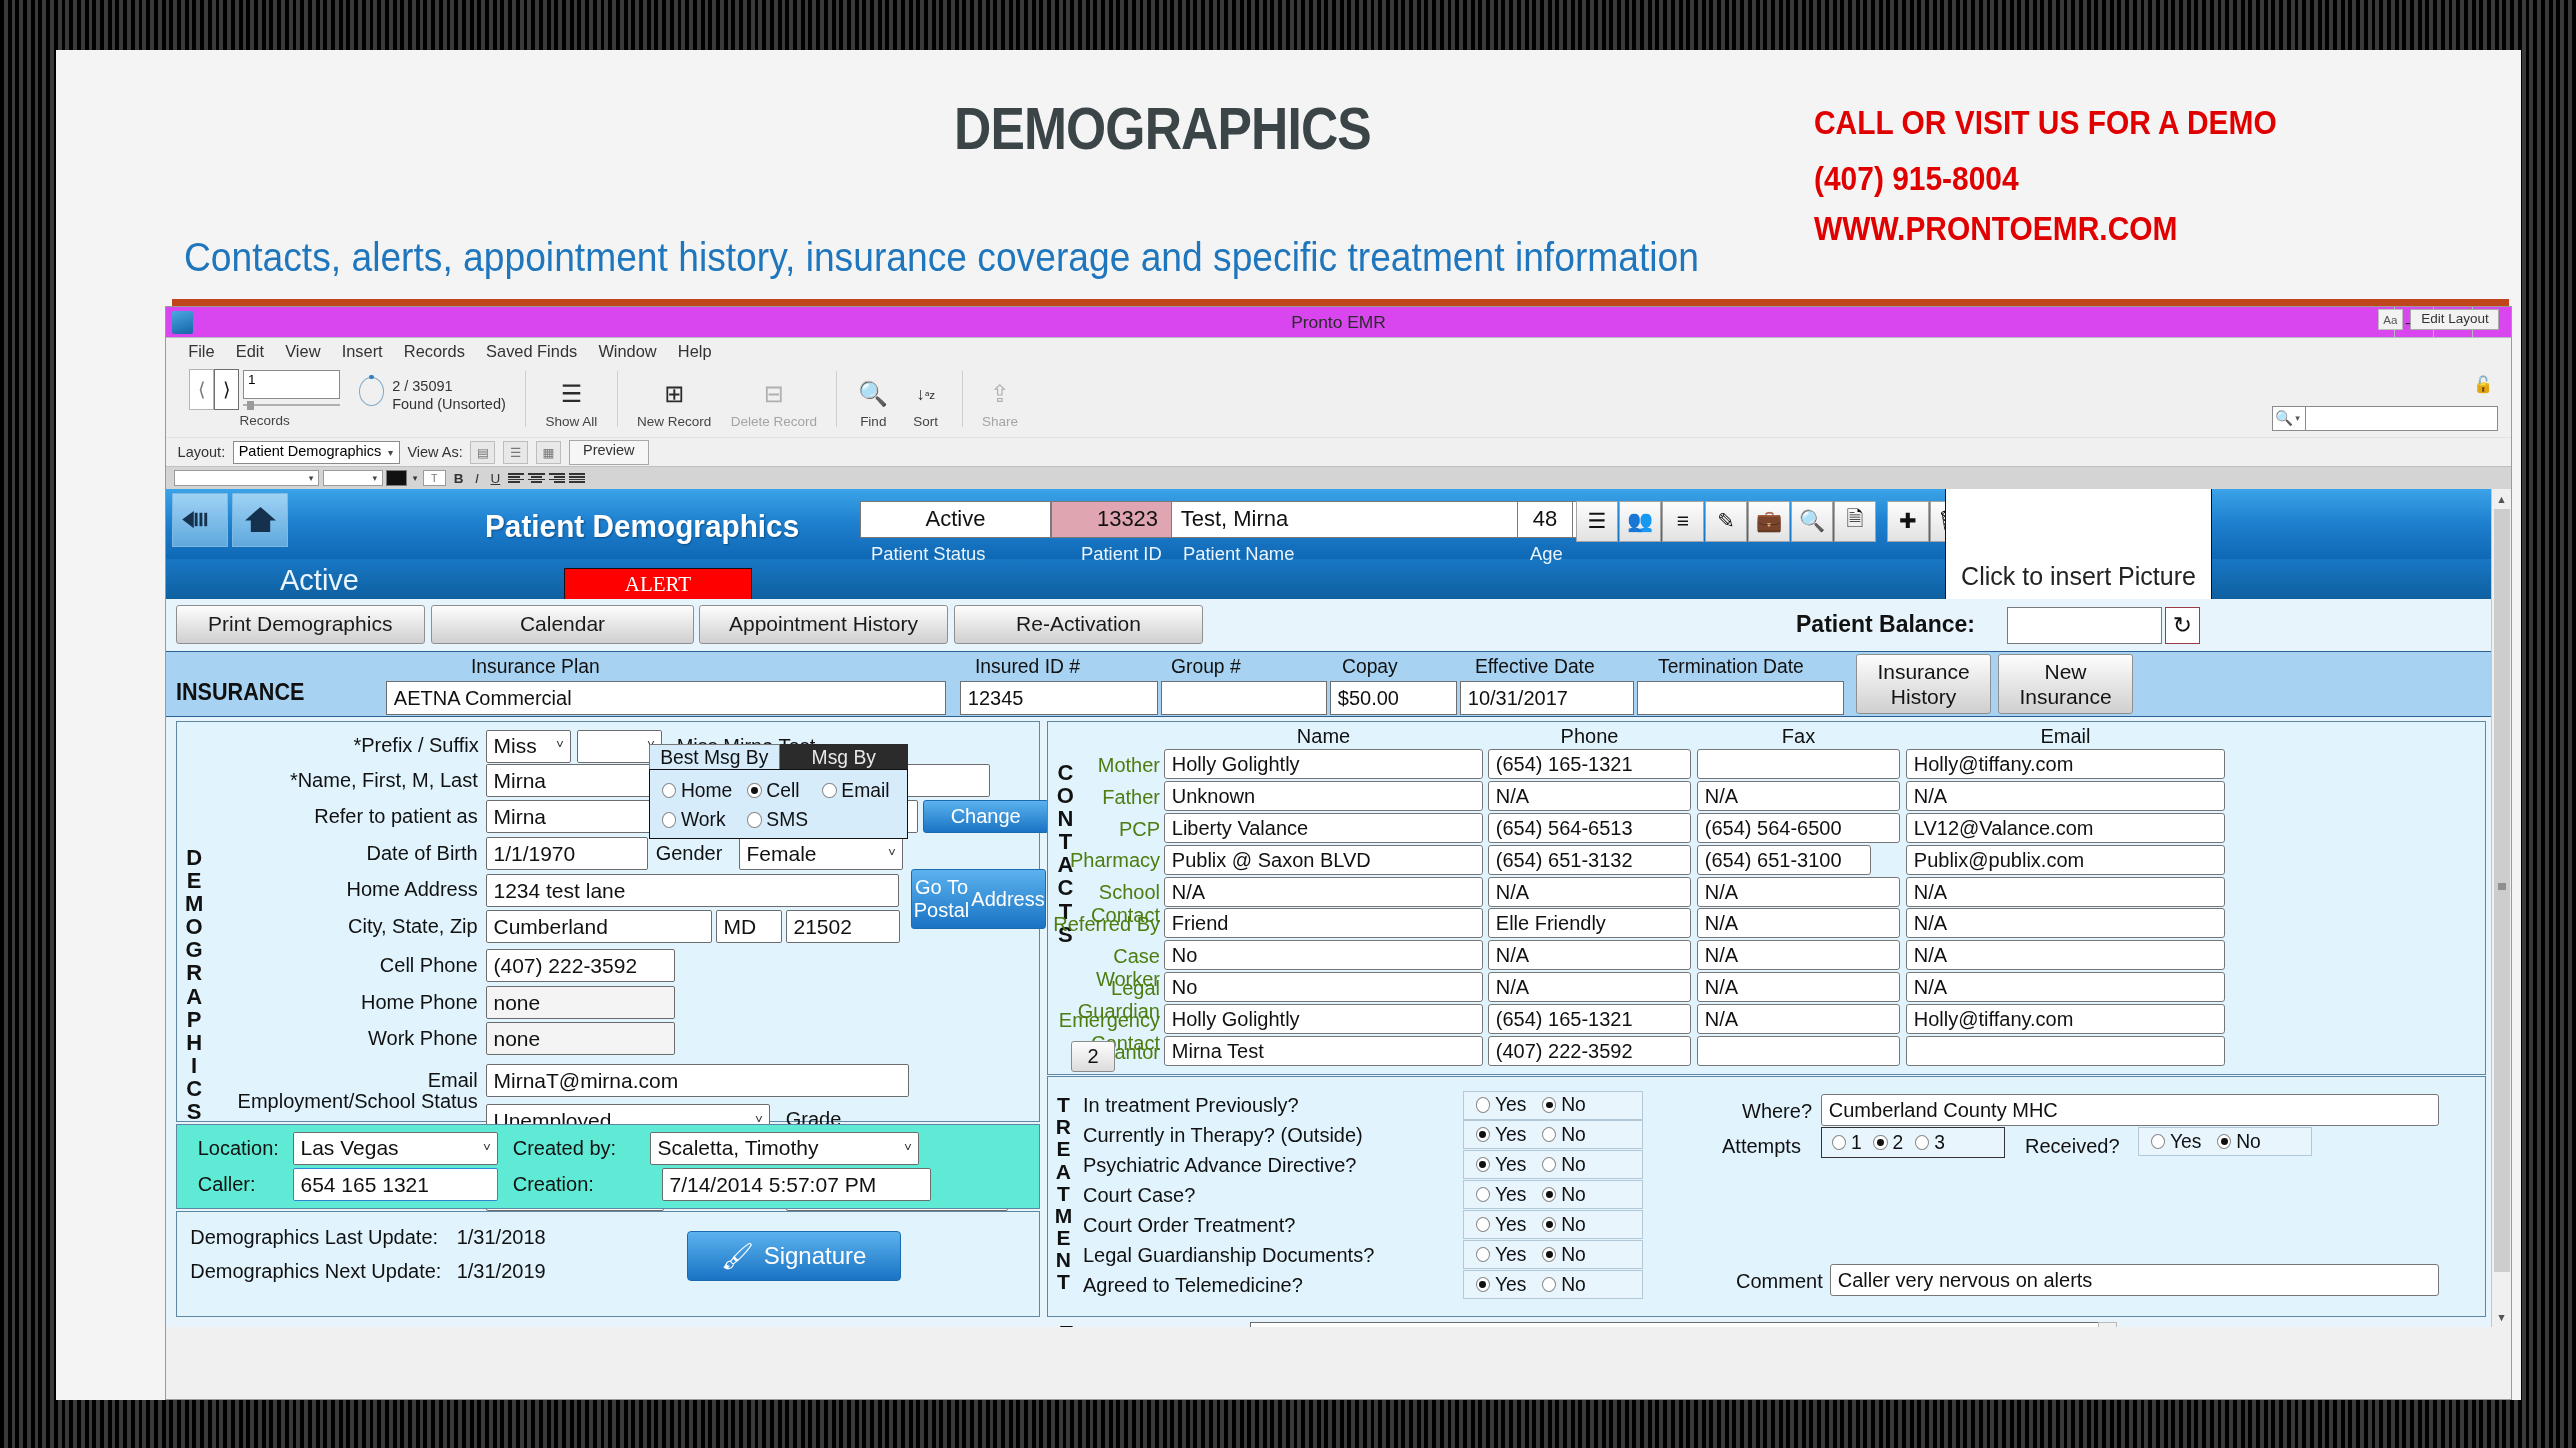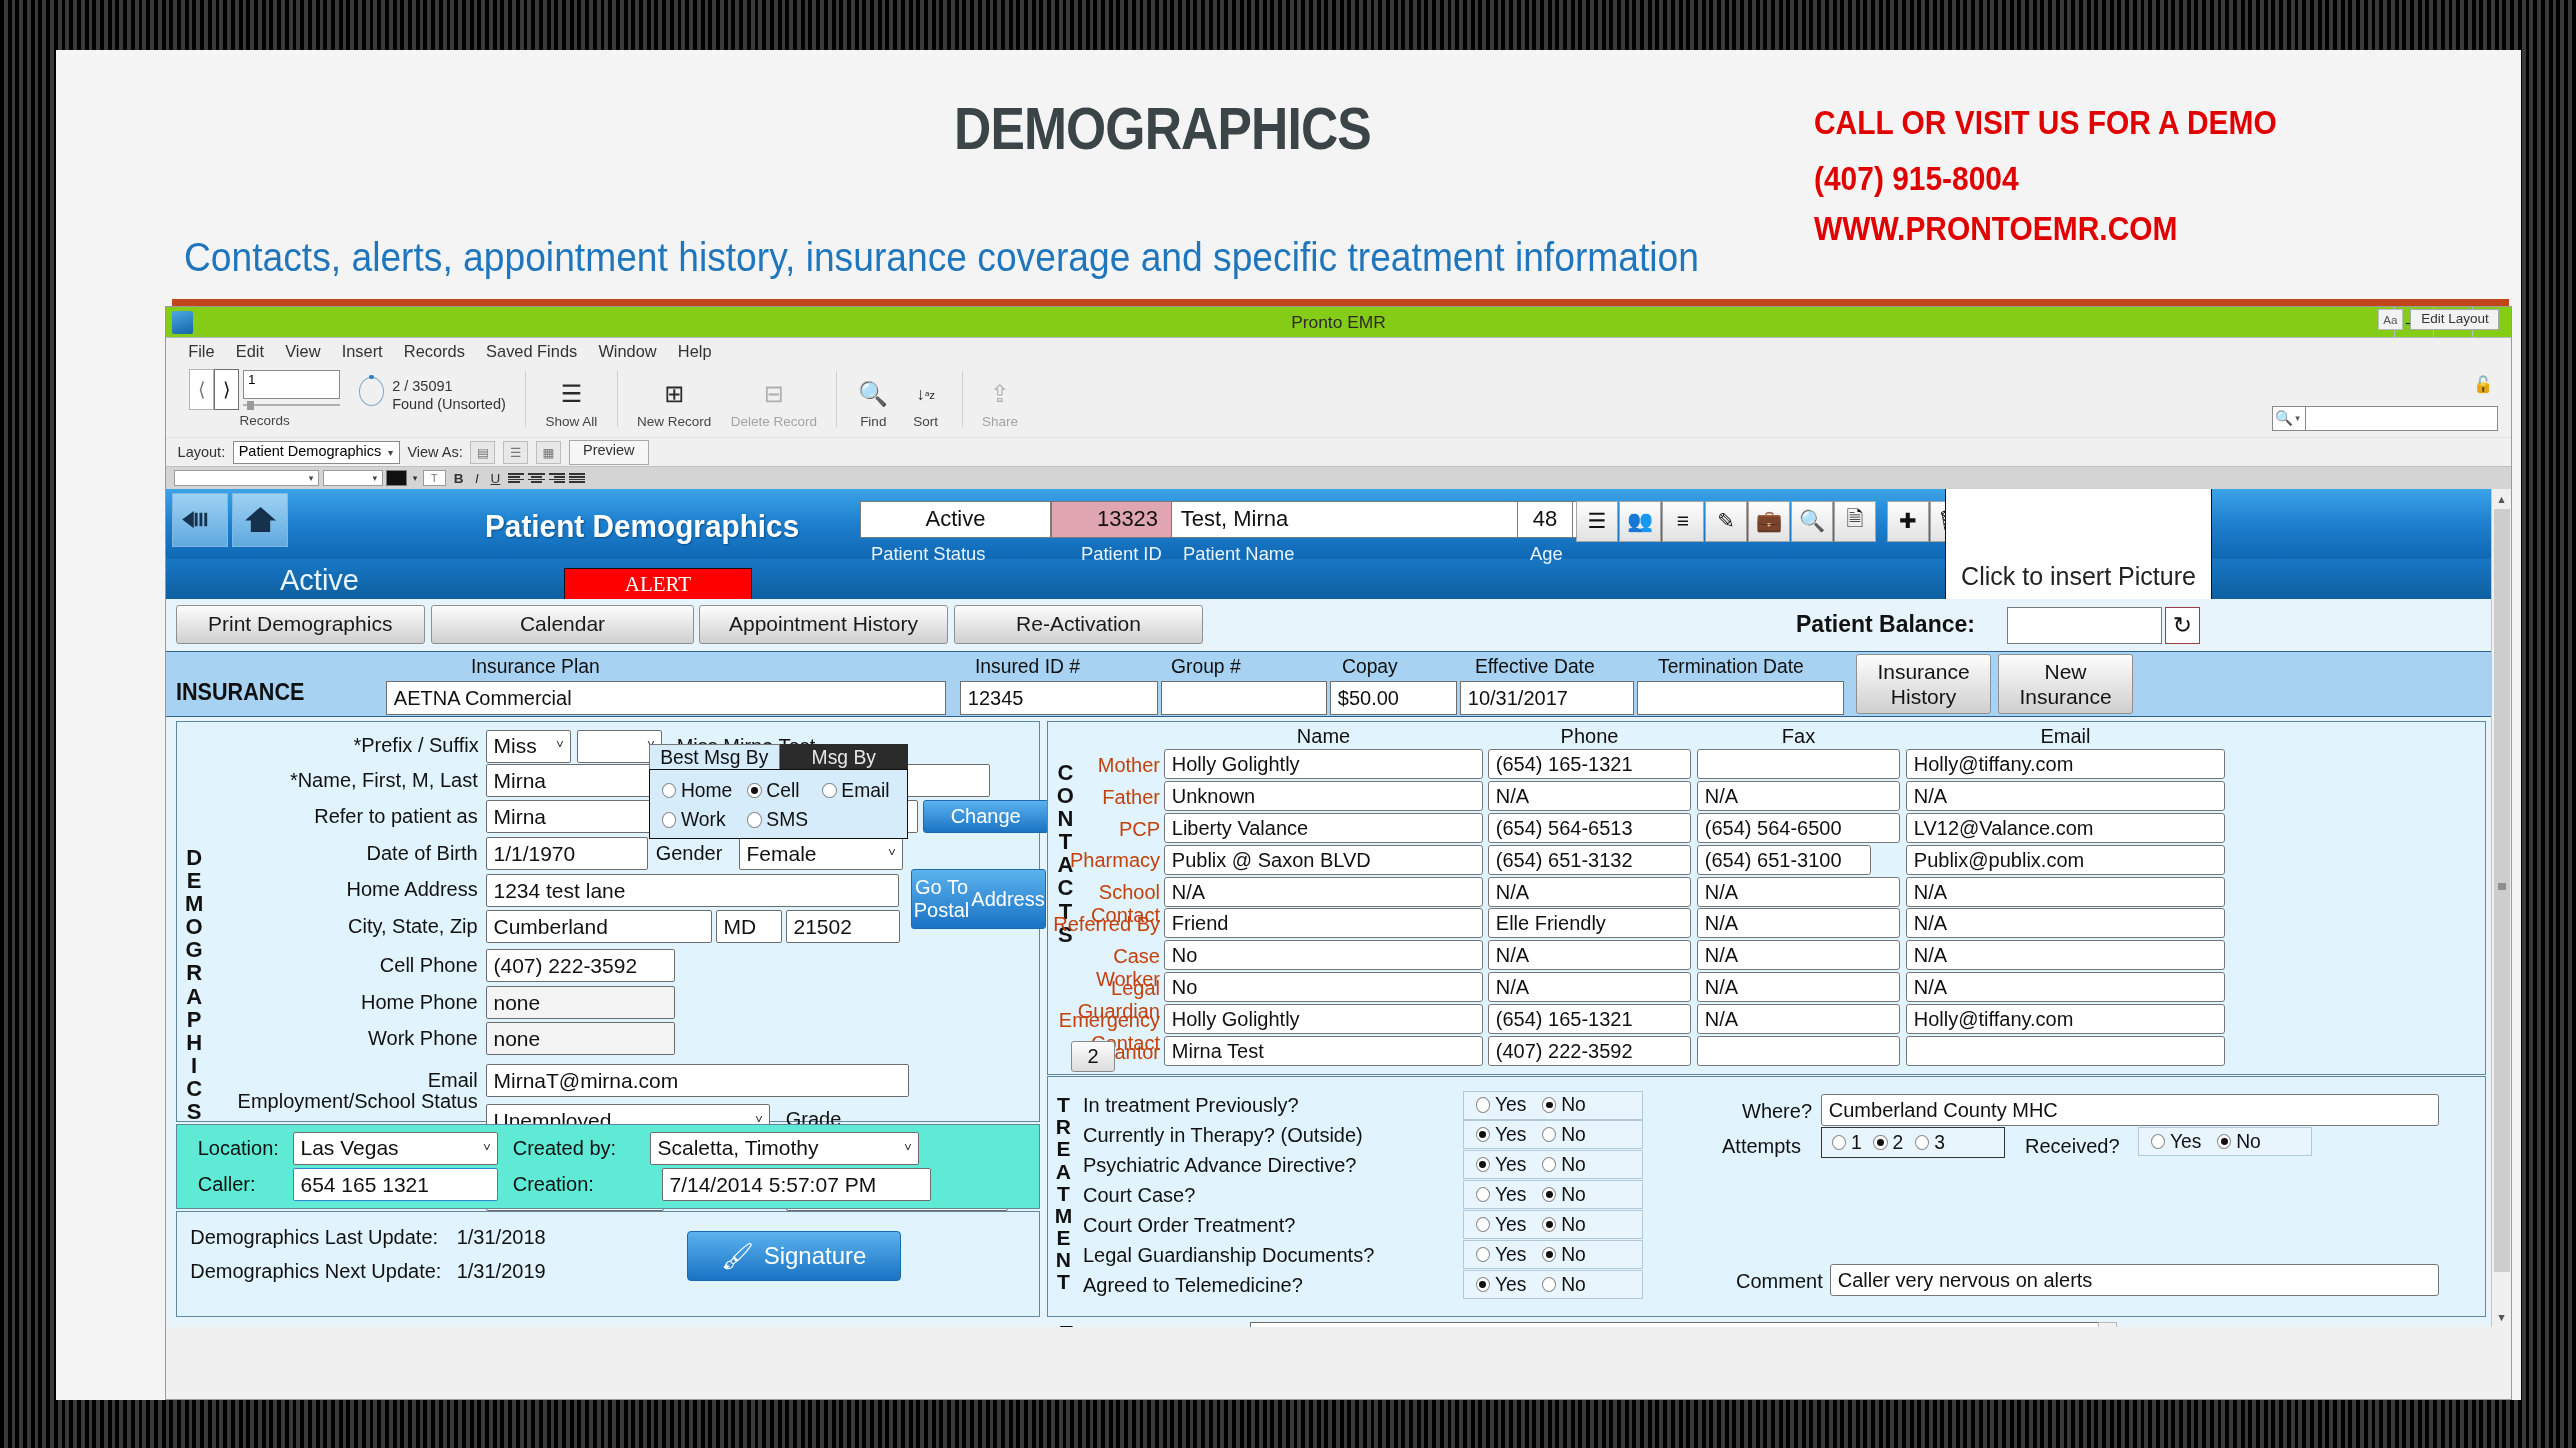--- a/index.html
+++ b/index.html
@@ -46,21 +46,21 @@
     position:absolute; left:116px; top:249px; width:2337px; height:6.8px;
     background:#c0451b;
   }
   
   #app {
     position:absolute; left:109px; top:256px; width:2347px; height:1094px;
     background:#f0f0f0; border:1px solid #9a9a9a;
     overflow:hidden;
   }
   .titlebar {
-    height:31px; background:#84cc16; position:relative;
+    height:31px; background:#d946ef; position:relative;
     display:flex; align-items:center; justify-content:center;
     border-bottom:1px solid #b5bfc3;
   }
   .titlebar .tb-title { font-size:17.4px; color:#2b2b2b; }
   .tb-logo { position:absolute; left:5.8px; top:3.9px; width:21px; height:23px;
              background:linear-gradient(160deg,#4aa8e0,#1565a8); border-radius:1.9px; }
   .tb-btns { position:absolute; right:0px; top:0px; display:flex; height:31px; }
   .tb-btn { width:39px; height:31px; display:flex; align-items:center; justify-content:center;
             font-size:16.4px; color:#222; border-left:1px solid #b5bfc3; }
   
@@ -230,21 +230,21 @@
   .upd-panel { position:absolute; left:9.7px; top:722px; width:864px; height:106px;
                background:#e1f3fc; border:1px solid #5f87a1; }
   .sigbtn { position:absolute; left:510px; top:19.3px; width:214px; height:50px;
             background:linear-gradient(180deg,#5bb2ee,#1a73c4); border:1px solid #1a6aad;
             border-radius:3.9px; display:flex; align-items:center; justify-content:center;
             gap:9.7px; color:#fff; font-size:24px; }
   
   .contacts { position:absolute; left:881px; top:232px; width:1439px; height:354px;
               background:#e1f3fc; border:1px solid #5f87a1; }
   .chdr { position:absolute; top:2.9px; font-size:20px; color:#111; text-align:center; }
-  .crow-lbl { position:absolute; font-size:20px; color:#c2410c; text-align:right; }
+  .crow-lbl { position:absolute; font-size:20px; color:#4d7c0f; text-align:right; }
   .cin { position:absolute; height:30px; border:1px solid #767676; background:#fff;
          border-radius:2.9px; font-size:20px; color:#111; display:flex; align-items:center;
          padding-left:6.8px; }
   .numbtn { position:absolute; left:23px; top:319px; width:44px; height:31px;
             background:linear-gradient(180deg,#fdfdfd,#dcdcdc); border:1px solid #8a8a8a;
             border-radius:2.9px; display:flex; align-items:center; justify-content:center;
             font-size:20px; color:#111; }
   
   .treat { position:absolute; left:881px; top:587px; width:1439px; height:241px;
            background:#e1f3fc; border:1px solid #5f87a1; }

